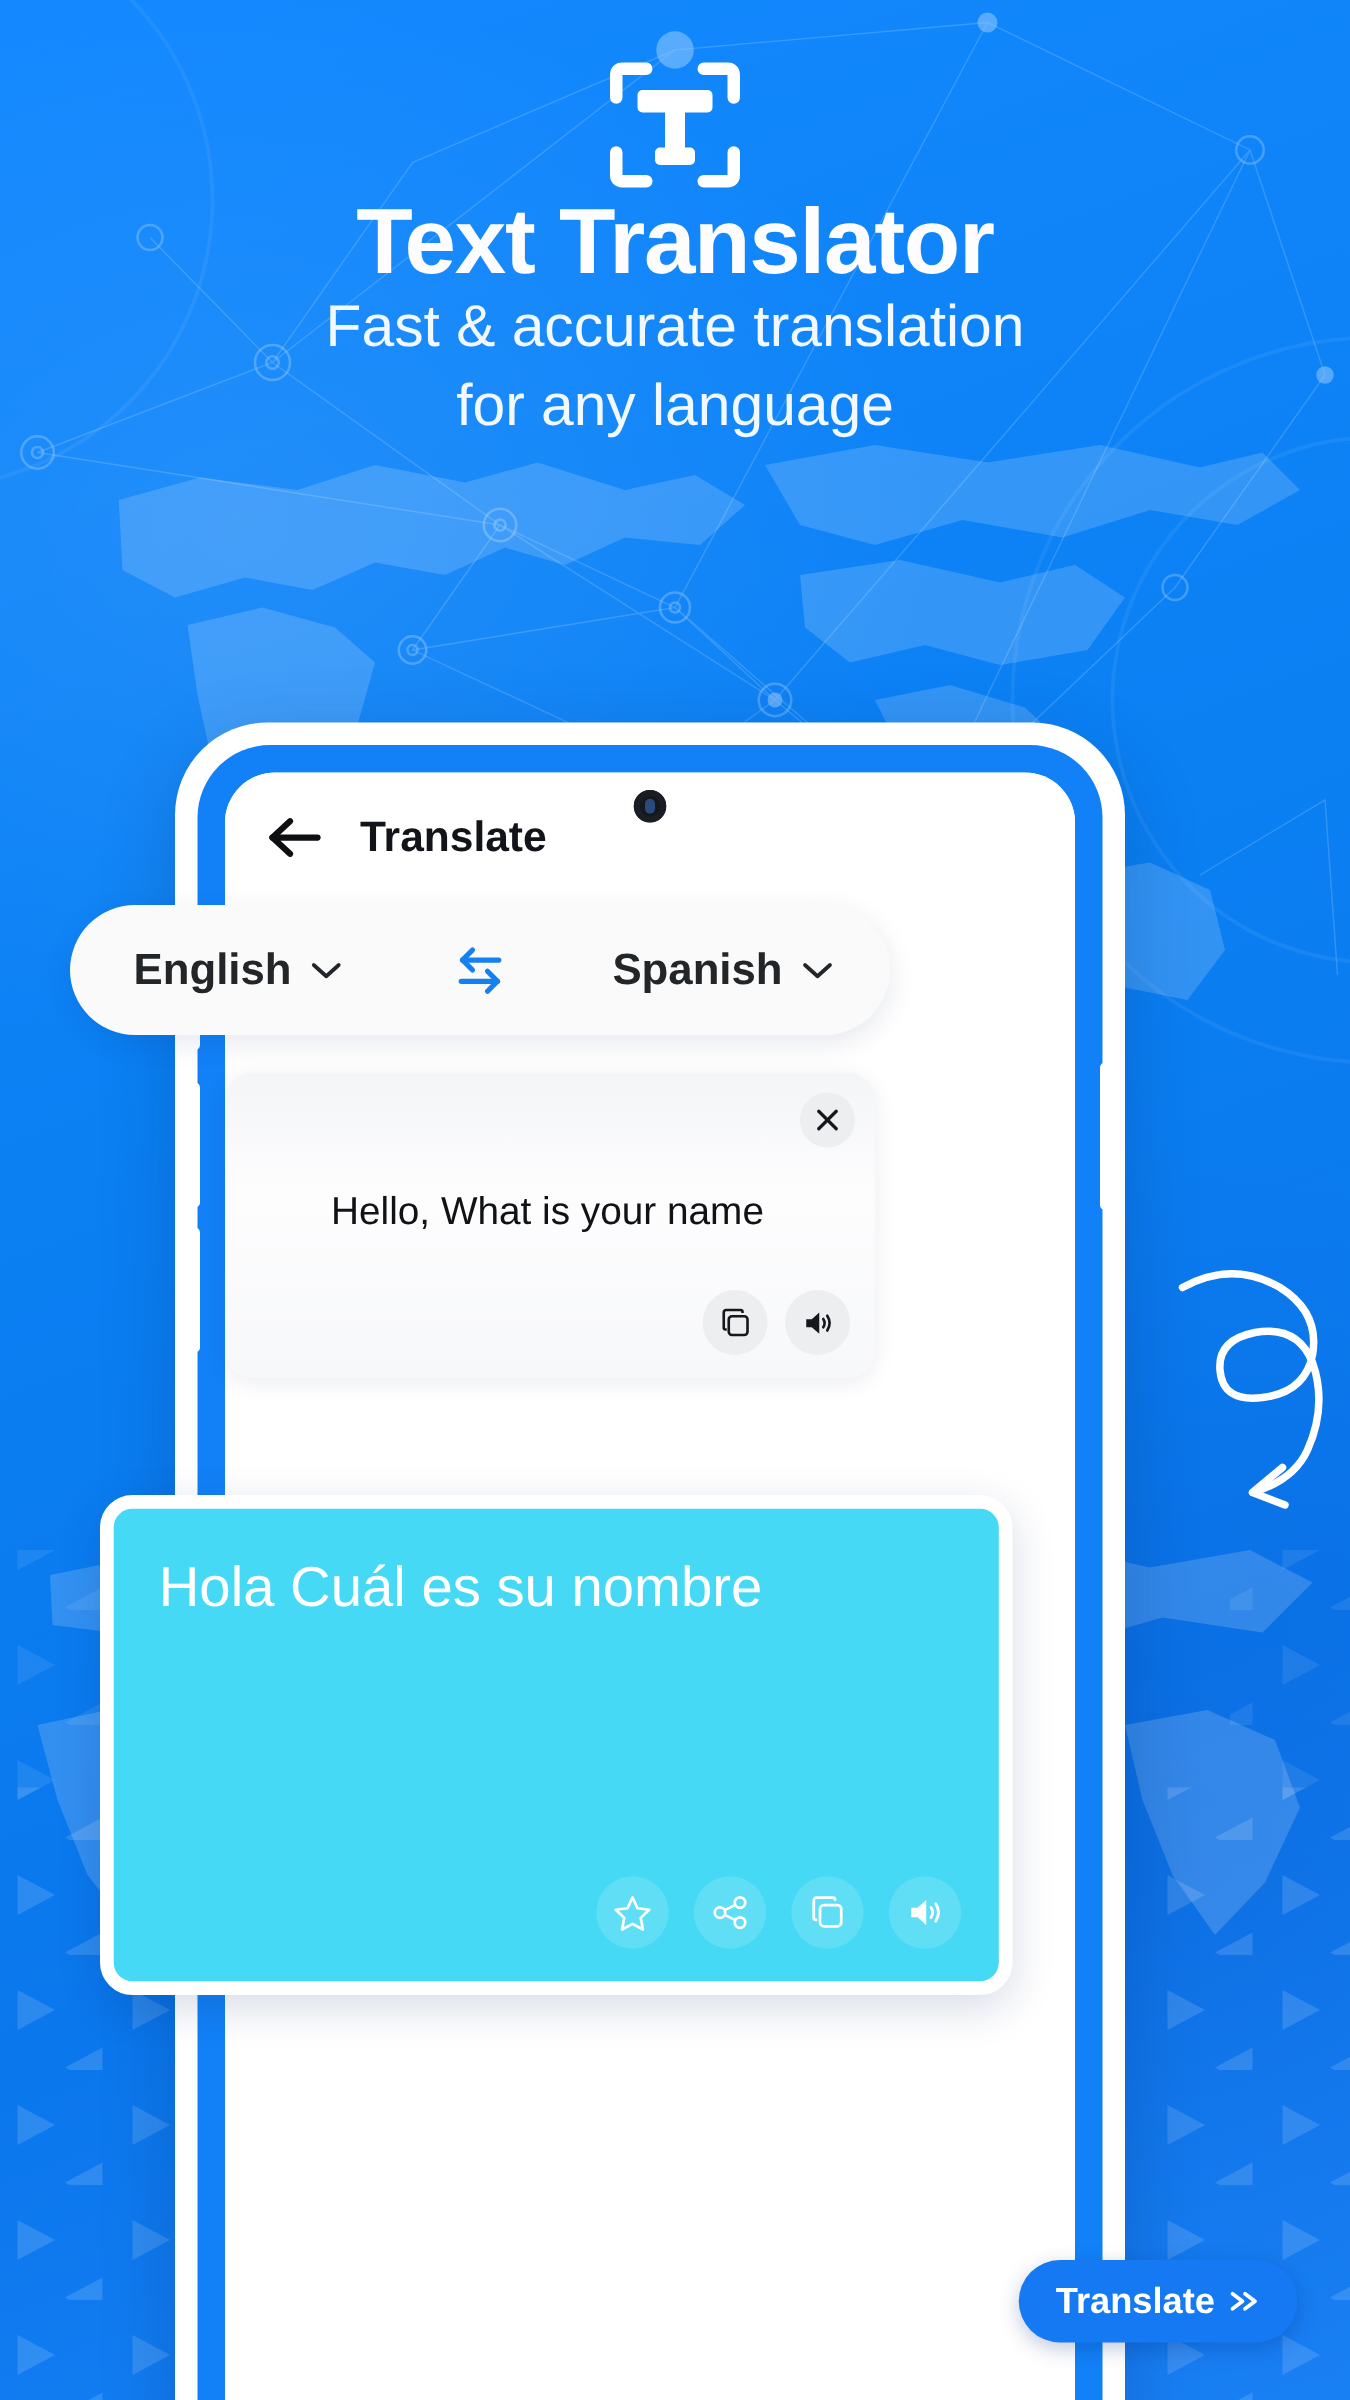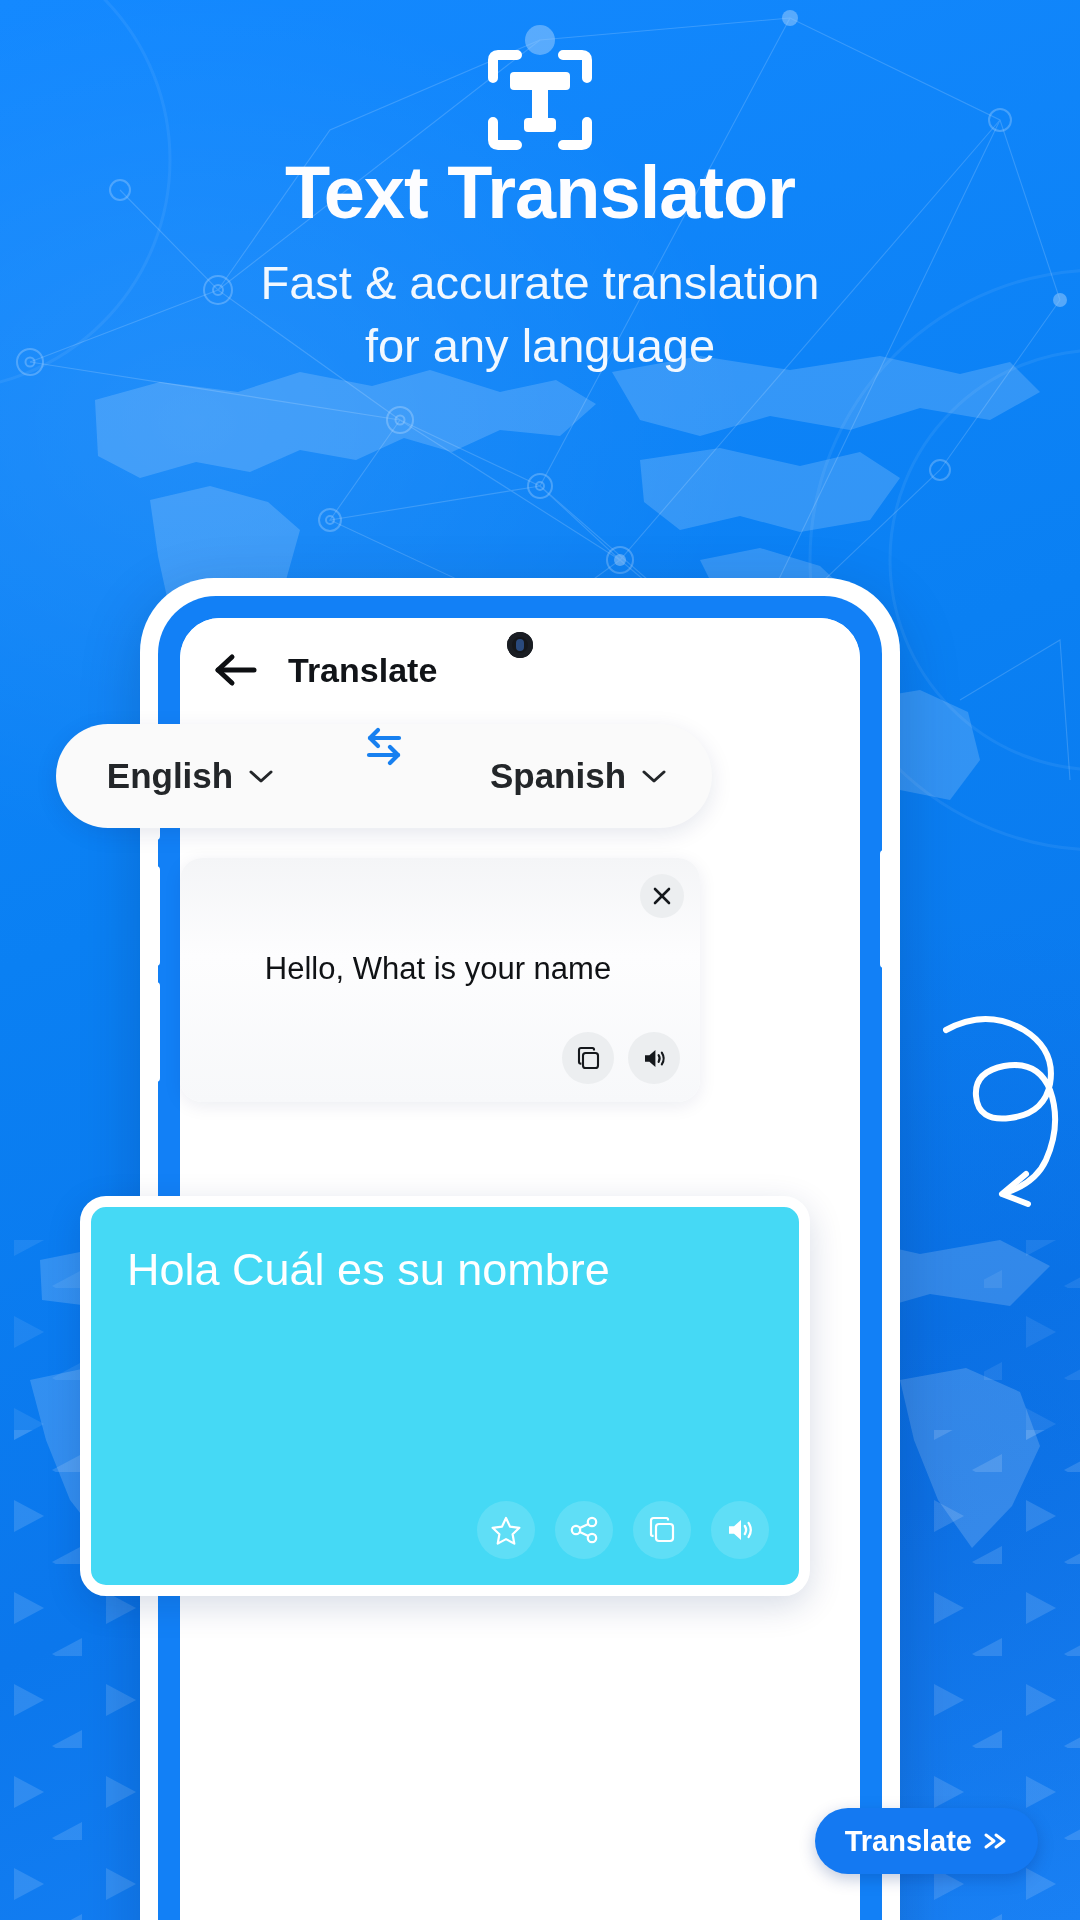--- a/index.html
+++ b/index.html
@@ -36,21 +36,20 @@
   .hero-icon { margin: 48px auto 0; width: 108px; height: 104px; display: block; }
   .hero-title {
     margin-top: 4px;
     font-size: 74px;
     font-weight: bold;
     color: #fdfdff;
     letter-spacing: -1px;
     line-height: 1;
   }
   .hero-sub {
-    margin-top: 22px;
     font-size: 47px;
     color: #f2f8ff;
     line-height: 1.33;
     font-weight: 300;
   }
 
   
   .phone {
     position: absolute;
     left: 140px; top: 578px;
@@ -109,21 +108,21 @@
     width: 8px; height: 12px; border-radius: 4px;
     background: #2a4a7d;
   }
 
   
   .lang-bar {
     position: absolute; left: 56px; top: 724px;
     width: 656px; height: 104px;
     background: #fafafa;
     border-radius: 52px;
-    display: flex; 
+    display: flex; align-items: center;
     box-shadow: 0 6px 22px rgba(0,30,90,.10);
     z-index: 7;
   }
   .lang-pill {
     flex: 1 1 0; display: flex; align-items: center; justify-content: center;
     gap: 16px;
   }
   .lang-name { font-size: 35px; font-weight: bold; color: #232629; }
   .chev { width: 24px; height: 14px; }
   .swap-wrap { flex: 0 0 120px; display: flex; justify-content: center; }

